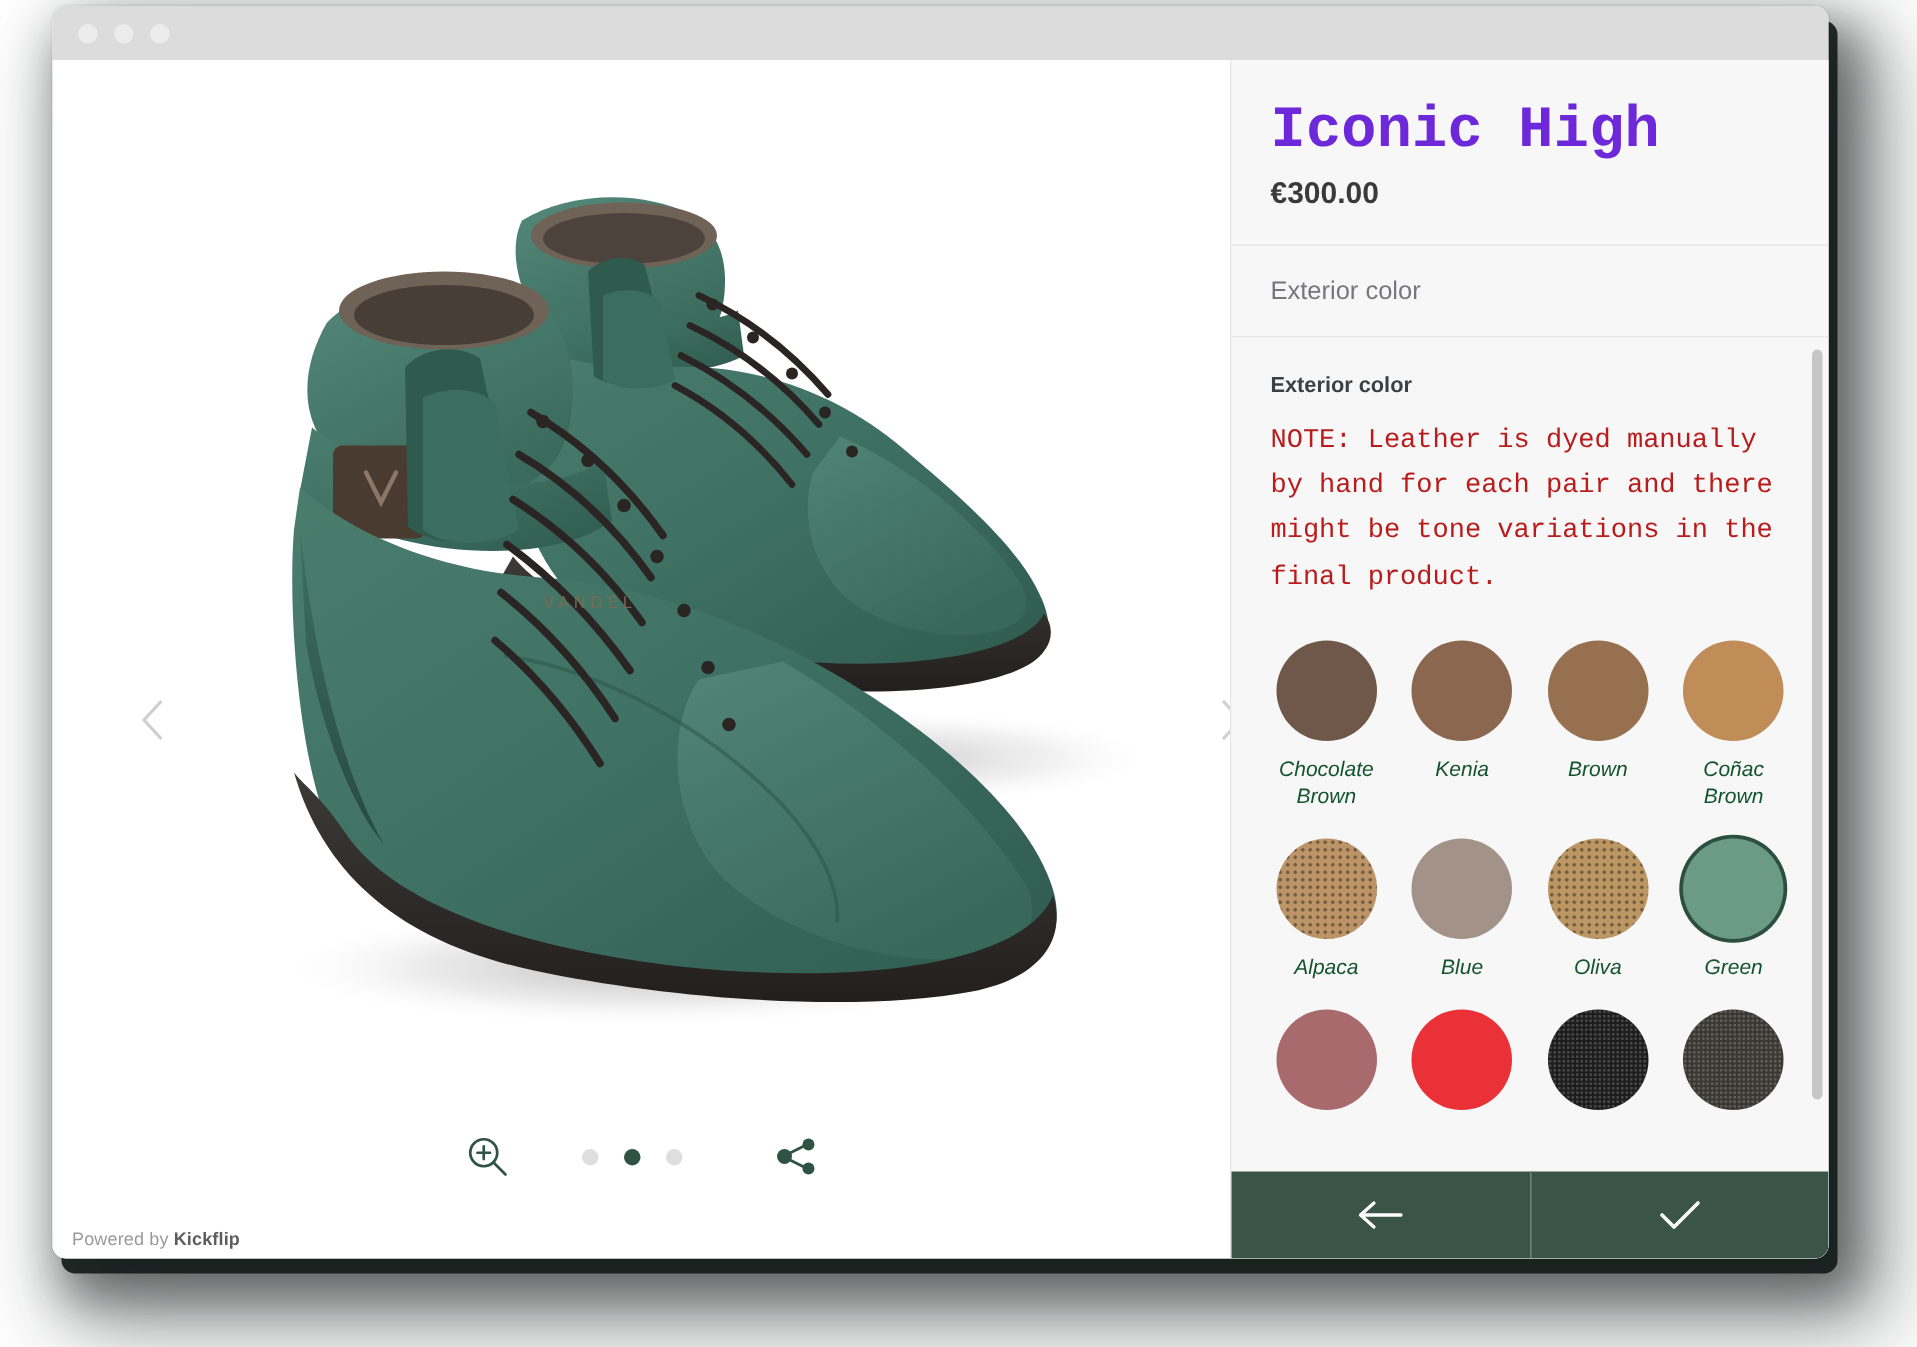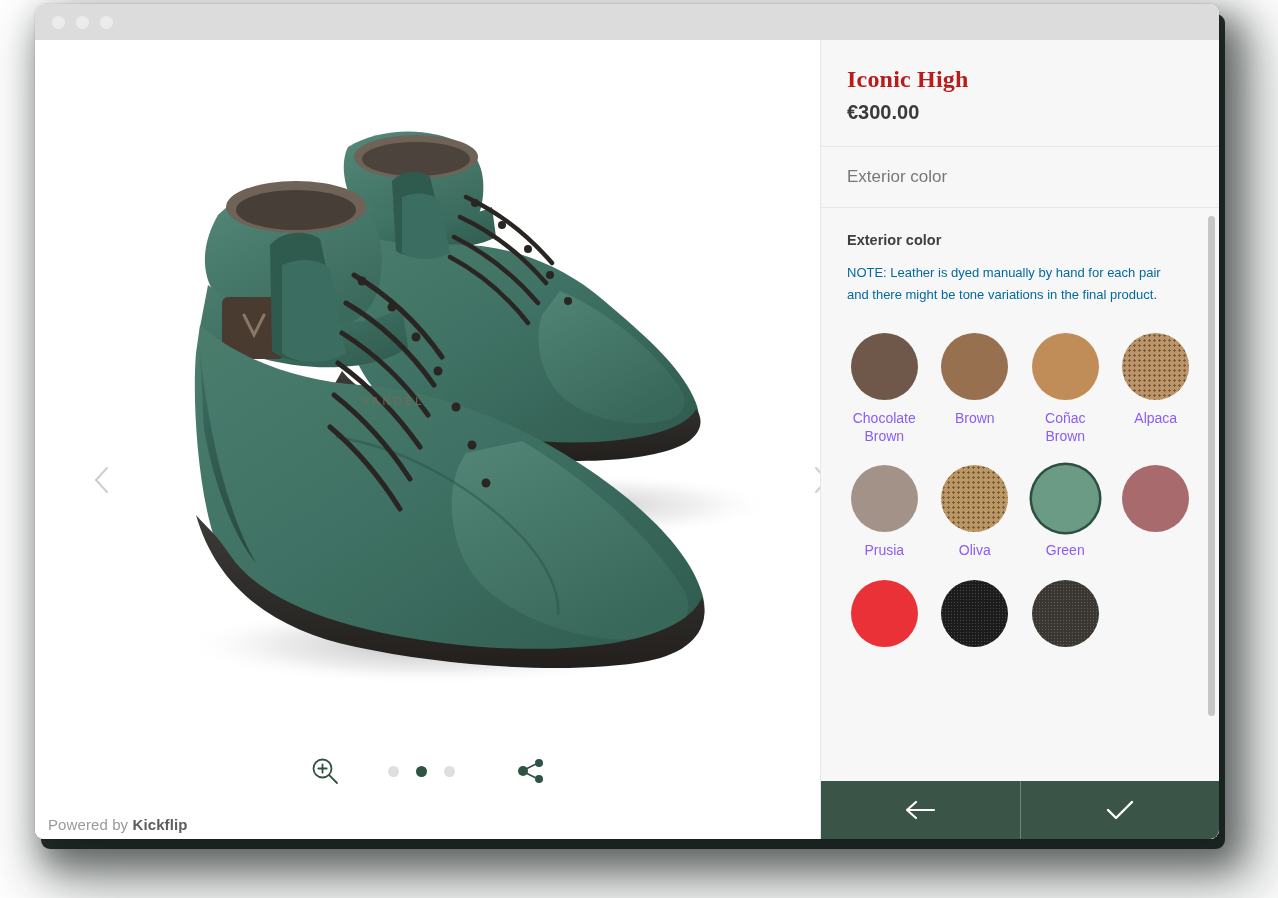--- a/index.html
+++ b/index.html
@@ -98,21 +98,21 @@
   #zoom-btn { cursor: pointer; display: flex; align-items: center; }
   #dots { display: flex; align-items: center; gap: 17px; margin: 0 18px; }
   .dot { width: 11px; height: 11px; border-radius: 50%; background: #dedede; cursor: pointer; }
   .dot.active { background: #2f5343; }
   #share-btn { cursor: pointer; display: flex; align-items: center; margin-left: 14px; }
 
   #powered {
     position: absolute;
     left: 13px;
     bottom: 6px;
-    font-size: 15px;
+    font-size: 12px;
     color: #9a9a9a;
     letter-spacing: .1px;
   }
   #powered b { color: #5d5d5d; font-weight: bold; }
 
   
   #panel {
     width: 399px;
     height: 799px;
     background: #f7f7f7;
@@ -122,24 +122,24 @@
     flex-direction: column;
     flex: none;
   }
 
   #panel-header {
     padding: 26px 26px 22px 26px;
     border-bottom: 1px solid #e7e7e7;
     background: #f7f7f7;
   }
   #product-title {
-    font-family: Liberation Serif, serif;
-    font-size: 24px;
+    font-family: Liberation Mono, monospace;
+    font-size: 39px;
     font-weight: bold;
-    color: #b91c1c;
+    color: #6d28d9;
     letter-spacing: .2px;
     line-height: 1.1;
   }
   #product-price {
     margin-top: 9px;
     font-size: 20px;
     font-weight: bold;
     color: #3a3a3a;
   }
 
@@ -160,24 +160,25 @@
     padding: 24px 26px 0 26px;
   }
 
   #group-title {
     font-size: 14.5px;
     font-weight: bold;
     color: #3d4042;
     margin-bottom: 14px;
   }
   #group-note {
-    font-size: 13px;
-    color: #0369a1;
+    font-size: 18px;
+    color: #b91c1c;
     line-height: 1.68;
     max-width: 335px;
+    font-family: Liberation Mono, monospace;
   }
 
   #swatch-grid {
     margin-top: 27px;
     display: grid;
     grid-template-columns: repeat(4, 1fr);
     column-gap: 16px;
     row-gap: 20px;
   }
   .swatch-cell {
@@ -204,24 +205,25 @@
   .swatch-circle.texture-fine::after {
     content: "";
     position: absolute; inset: 0;
     border-radius: 50%;
     background-image: radial-gradient(rgba(255,255,255,.20) .8px, transparent 1px);
     background-size: 3px 3px;
   }
   .swatch-label {
     margin-top: 9px;
     font-size: 14px;
-    color: #8b5cf6;
+    color: #14532d;
     text-align: center;
     line-height: 1.3;
     max-width: 84px;
+    font-style: italic;
   }
 
   
   #scrollbar-track {
     position: absolute;
     right: 4px;
     top: 8px;
     width: 7px;
     bottom: 8px;
     background: transparent;
@@ -459,34 +461,38 @@
 
         <div id="group-title">Exterior color</div>
         <div id="group-note">NOTE: Leather is dyed manually by hand for each pair and there might be tone variations in the final product.</div>
 
         <div id="swatch-grid">
             <div class="swatch-cell">
               <div class="swatch-circle" style="background: rgb(111, 88, 73);"></div>
               <div class="swatch-label">Chocolate Brown</div>
             </div>
             <div class="swatch-cell">
+              <div class="swatch-circle" style="background: rgb(139, 103, 80);"></div>
+              <div class="swatch-label">Kenia</div>
+            </div>
+            <div class="swatch-cell">
               <div class="swatch-circle" style="background: rgb(150, 112, 79);"></div>
               <div class="swatch-label">Brown</div>
             </div>
             <div class="swatch-cell">
               <div class="swatch-circle" style="background: rgb(192, 140, 88);"></div>
               <div class="swatch-label">Coñac Brown</div>
             </div>
             <div class="swatch-cell">
               <div class="swatch-circle texture-dots" style="background: rgb(188, 148, 104);"></div>
               <div class="swatch-label">Alpaca</div>
             </div>
             <div class="swatch-cell">
               <div class="swatch-circle" style="background: rgb(163, 146, 136);"></div>
-              <div class="swatch-label">Prusia</div>
+              <div class="swatch-label">Blue</div>
             </div>
             <div class="swatch-cell">
               <div class="swatch-circle texture-dots" style="background: rgb(189, 151, 99);"></div>
               <div class="swatch-label">Oliva</div>
             </div>
             <div class="swatch-cell">
               <div class="swatch-circle selected" style="background: rgb(107, 154, 133);"></div>
               <div class="swatch-label">Green</div>
             </div>
             <div class="swatch-cell">

